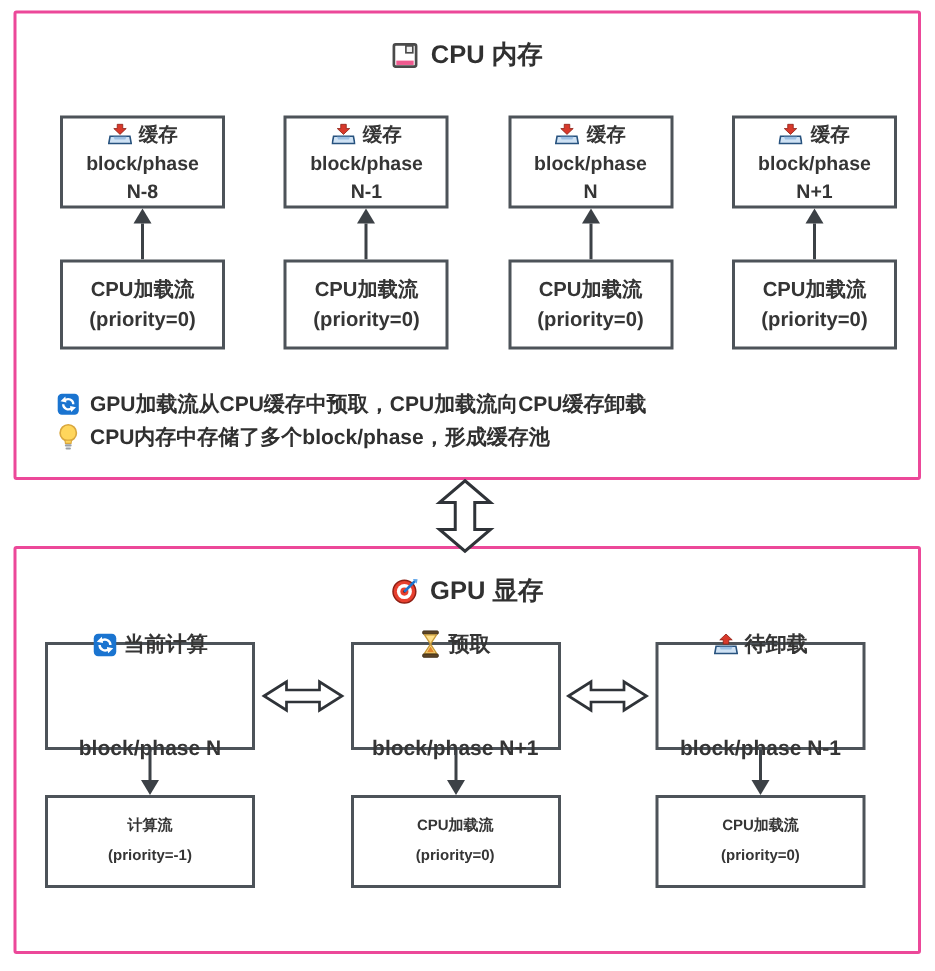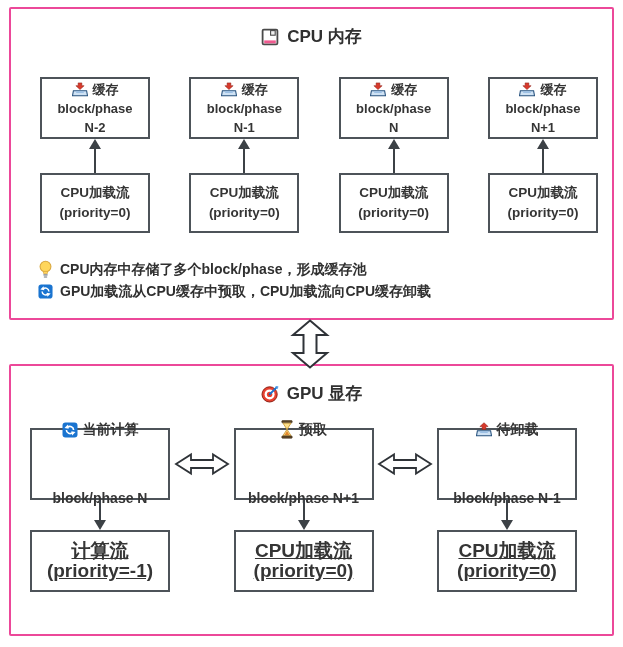--- a/index.html
+++ b/index.html
@@ -61,21 +61,21 @@
   
   .link-arrow { position: absolute; left: 290px; top: 319px; z-index: 5; }
 
   
   .row-gpu {
     display: flex; justify-content: space-between; align-items: flex-start;
     padding: 0 35px 0 19px; margin-top: 23px;
   }
   .col-gpu { width: 140px; display: flex; flex-direction: column; align-items: center; }
   .gpu-box { height: 72px; font-size: 14px; line-height: 21px; gap: 48px; }
-  .gpu-stream { height: 62px; width: 140px; font-size: 19px; line-height: 20px; text-decoration: underline; }
+  .gpu-stream { height: 62px; width: 140px; font-size: 10px; line-height: 20px; }
   .harrow-wrap { flex: 1; display: flex; justify-content: center; margin-top: 24px; }
 </style>
 </head>
 <body>
 
 <section class="panel panel-cpu">
   <div class="panel-title">
     <svg width="18" height="18" viewBox="0 0 18 18">
       <rect x="1.6" y="1.6" width="14.8" height="14.8" rx="1.2" fill="#fff" stroke="#4a4a4a" stroke-width="1.8"></rect>
       <rect x="9.6" y="2.6" width="4.6" height="4.6" fill="#f1f1f1" stroke="#4a4a4a" stroke-width="1.1"></rect>
@@ -90,21 +90,21 @@
       <div class="box cache-box">
         <div class="icon-line">
           <svg width="16" height="15" viewBox="0 0 18 17">
             <path d="M6.9 1 L11.1 1 L11.1 4.2 L13.7 4.2 L9 8.6 L4.3 4.2 L6.9 4.2 Z" fill="#d8392b" stroke="#8c1f14" stroke-width="0.6"></path>
             <path d="M1.5 10 L16.5 10 L17.5 15.5 L0.5 15.5 Z" fill="#cfe2f4" stroke="#27527e" stroke-width="1.2"></path>
             <path d="M4 10.4 L5 12.4 L13 12.4 L14 10.4 Z" fill="#9dc0e4"></path>
           </svg>
           <span>缓存</span>
         </div>
         <div>block/phase</div>
-        <div>N-2</div>
+        <div>N-8</div>
       </div>
       <div class="arrow-v up">
           <span class="head-up"></span>
           <span class="shaft"></span>
         </div>
       <div class="box stream-box">
         <div>CPU加载流</div>
         <div>(priority=0)</div>
       </div>
     </div>
@@ -173,38 +173,38 @@
           <span class="shaft"></span>
         </div>
       <div class="box stream-box">
         <div>CPU加载流</div>
         <div>(priority=0)</div>
       </div>
     </div>
   </div>
 
   <div class="notes">
-    <div class="note">
-      <svg width="15" height="19" viewBox="0 0 16 21">
-        <circle cx="8" cy="7.3" r="6" fill="#ffd65c" stroke="#d9a73e" stroke-width="1.2"></circle>
-        <path d="M5.6 12.6 L10.4 12.6 L10.1 15 L5.9 15 Z" fill="#ffd65c" stroke="#d9a73e" stroke-width="0.8"></path>
-        <rect x="5.5" y="15.6" width="5" height="1.7" rx="0.8" fill="#9aa0a6"></rect>
-        <rect x="6" y="18" width="4" height="1.6" rx="0.8" fill="#9aa0a6"></rect>
-      </svg>
-      <span>CPU内存中存储了多个block/phase，形成缓存池</span>
-    </div>
     <div class="note">
       <svg width="15" height="15" viewBox="0 0 16 16">
         <rect x="0.5" y="0.5" width="15" height="15" rx="3" fill="#1a74d0"></rect>
         <path d="M11.6 8 A3.6 3.6 0 0 0 5.45 5.45" fill="none" stroke="#fff" stroke-width="1.6"></path>
         <polygon points="5.9,2.5 2.5,5.9 6.7,6.7" fill="#fff"></polygon>
         <path d="M4.4 8 A3.6 3.6 0 0 0 10.55 10.55" fill="none" stroke="#fff" stroke-width="1.6"></path>
         <polygon points="10.1,13.5 13.5,10.1 9.3,9.3" fill="#fff"></polygon>
       </svg>
       <span>GPU加载流从CPU缓存中预取，CPU加载流向CPU缓存卸载</span>
+    </div>
+    <div class="note">
+      <svg width="15" height="19" viewBox="0 0 16 21">
+        <circle cx="8" cy="7.3" r="6" fill="#ffd65c" stroke="#d9a73e" stroke-width="1.2"></circle>
+        <path d="M5.6 12.6 L10.4 12.6 L10.1 15 L5.9 15 Z" fill="#ffd65c" stroke="#d9a73e" stroke-width="0.8"></path>
+        <rect x="5.5" y="15.6" width="5" height="1.7" rx="0.8" fill="#9aa0a6"></rect>
+        <rect x="6" y="18" width="4" height="1.6" rx="0.8" fill="#9aa0a6"></rect>
+      </svg>
+      <span>CPU内存中存储了多个block/phase，形成缓存池</span>
     </div>
   </div>
 </section>
 
 <svg class="link-arrow" width="40" height="50" viewBox="0 0 40 50">
   <path d="M20 1.5 L37 16 L26.5 16 L26.5 34 L37 34 L20 48.5 L3 34 L13.5 34 L13.5 16 L3 16 Z" fill="#fff" stroke="#2f3338" stroke-width="2" stroke-linejoin="miter"></path>
 </svg>
 
 <section class="panel panel-gpu">
   <div class="panel-title">

